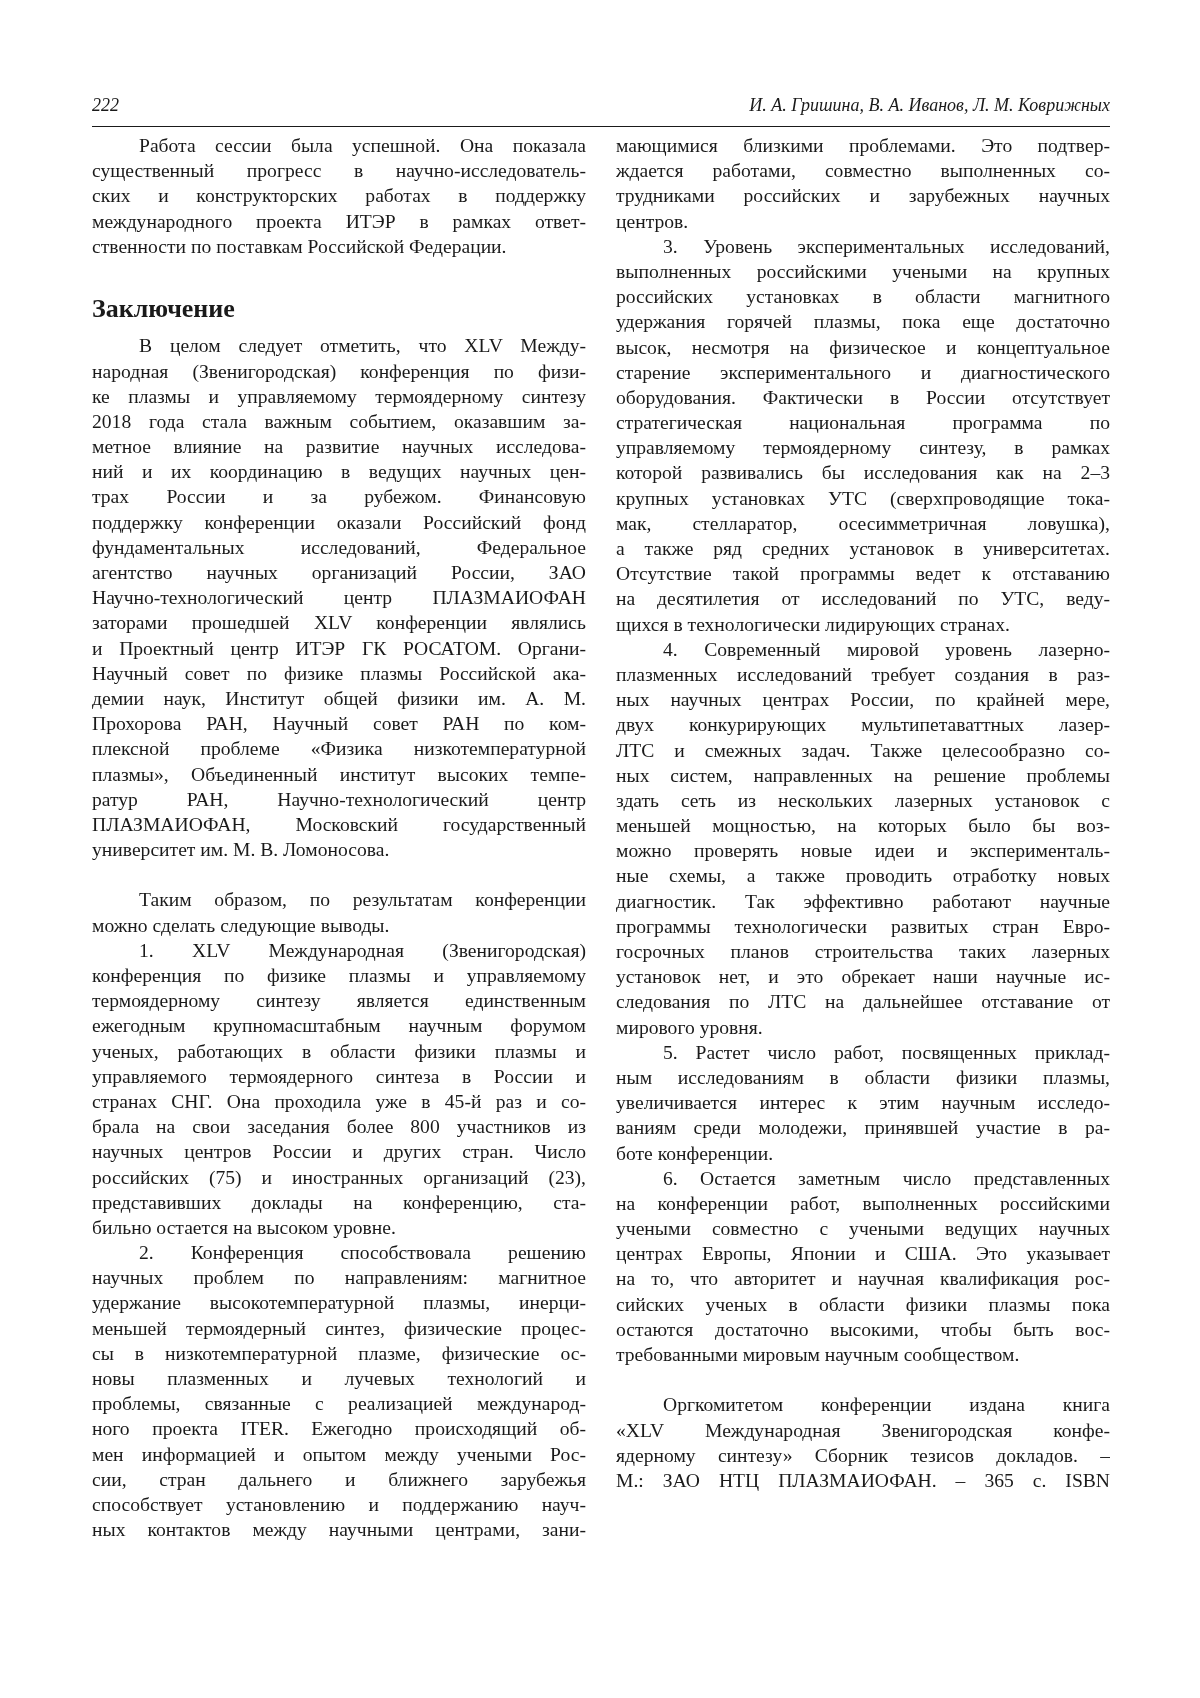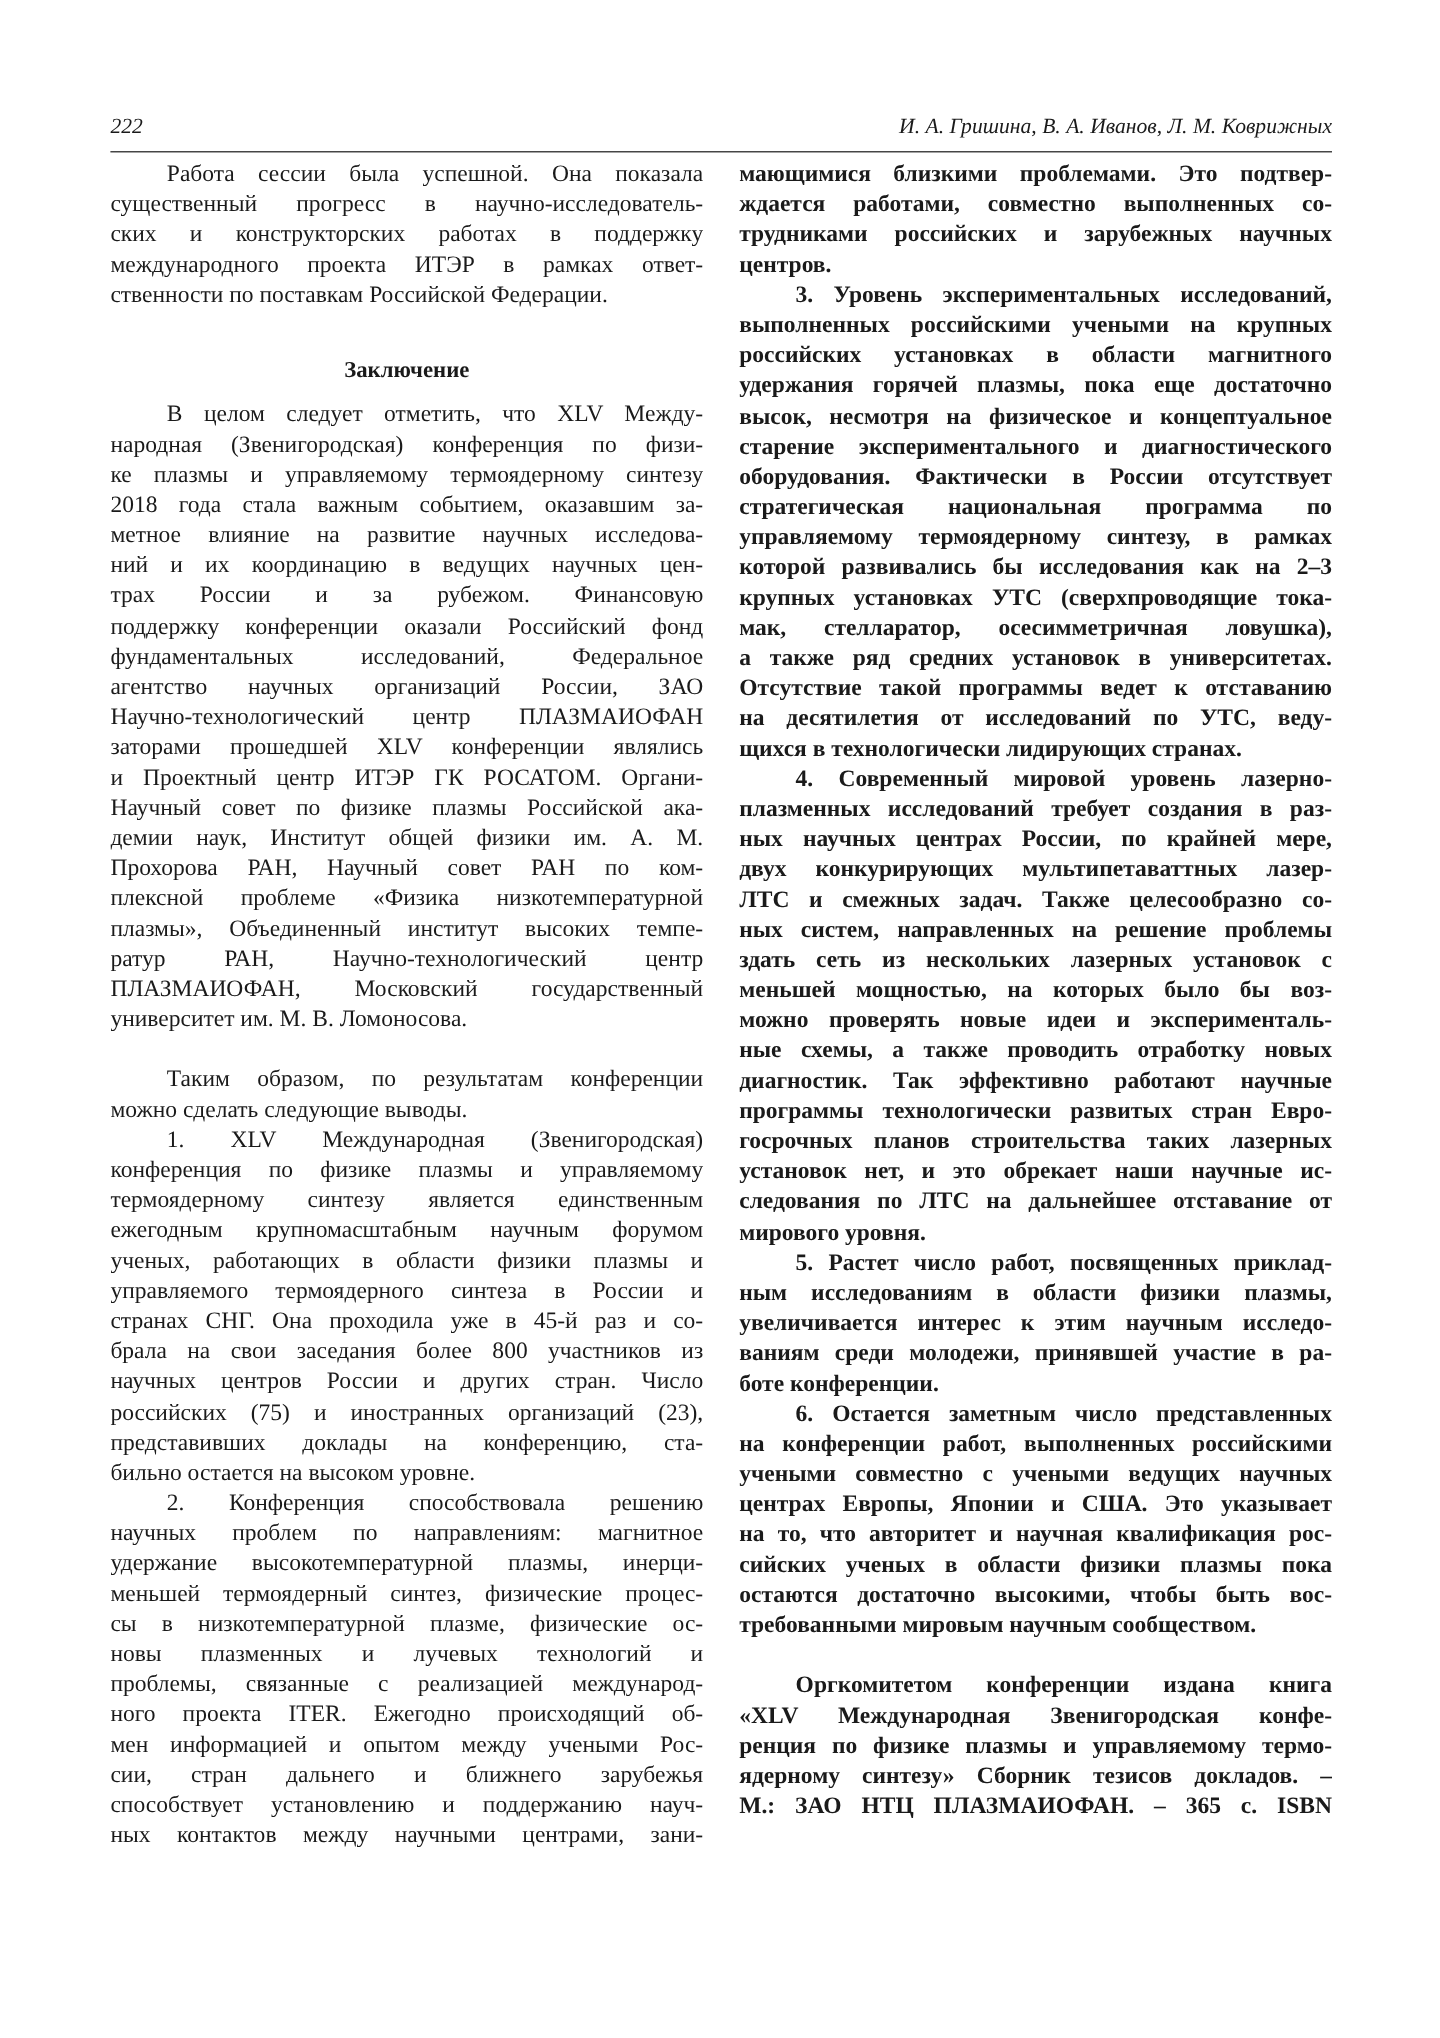--- a/index.html
+++ b/index.html
@@ -17,32 +17,32 @@
     .running-head .authors { position: absolute; right: 0; top: 0; margin-left: 24px; }
     .head-rule {
       position: absolute; top: 126px; left: 92px; width: 1018px; height: 0;
       border-top: 1.5px solid #1a1a1a;
     }
     .column {
       position: absolute; top: 133px; width: 494px;
       font-size: 19.6px; line-height: 25.2px;
     }
     .col-left { left: 92px; }
-    .col-right { left: 616px; font-weight: bold; }
+    .col-right { left: 616px; }
     .ln {
       display: block; height: 25.2px; white-space: nowrap;
       text-align: justify; text-align-last: justify; overflow: hidden;
     }
     .ln.last { text-align-last: left; }
     .ln.ind { padding-left: 47px; }
     .gap { display: block; height: 25.2px; }
     .gap-half { display: block; height: 12px; }
     .heading {
-      display: block; height: 25.2px; text-align: center; font-weight: bold;
-      font-size: 19px;
+      display: block; height: 25.2px; font-weight: bold;
+      font-size: 26px;
     }
   </style>
 </head>
 <body>
 
 <div class="page">
 
   <div class="running-head">
     <span class="page-num">222</span>
     <span class="authors">И. А. Гришина, В. А. Иванов, Л. М. Коврижных</span>
@@ -176,19 +176,18 @@
       <span class="ln">центрах Европы, Японии и США. Это указывает</span>
       <span class="ln">на то, что авторитет и научная квалификация рос-</span>
       <span class="ln">сийских ученых в области физики плазмы пока</span>
       <span class="ln">остаются достаточно высокими, чтобы быть вос-</span>
       <span class="ln last">требованными мировым научным сообществом.</span>
     </div>
     <span class="gap"></span>
     <div>
       <span class="ln ind">Оргкомитетом конференции издана книга</span>
       <span class="ln">«XLV Международная Звенигородская конфе-</span>
-      <span class="ln">ренция по физике плазмы и управляемому термо-</span>
       <span class="ln">ядерному синтезу» Сборник тезисов докладов. –</span>
       <span class="ln">М.: ЗАО НТЦ ПЛАЗМАИОФАН. – 365 с. ISBN</span>
     </div>
   </div>
 
 </div>
 
 </body></html>

